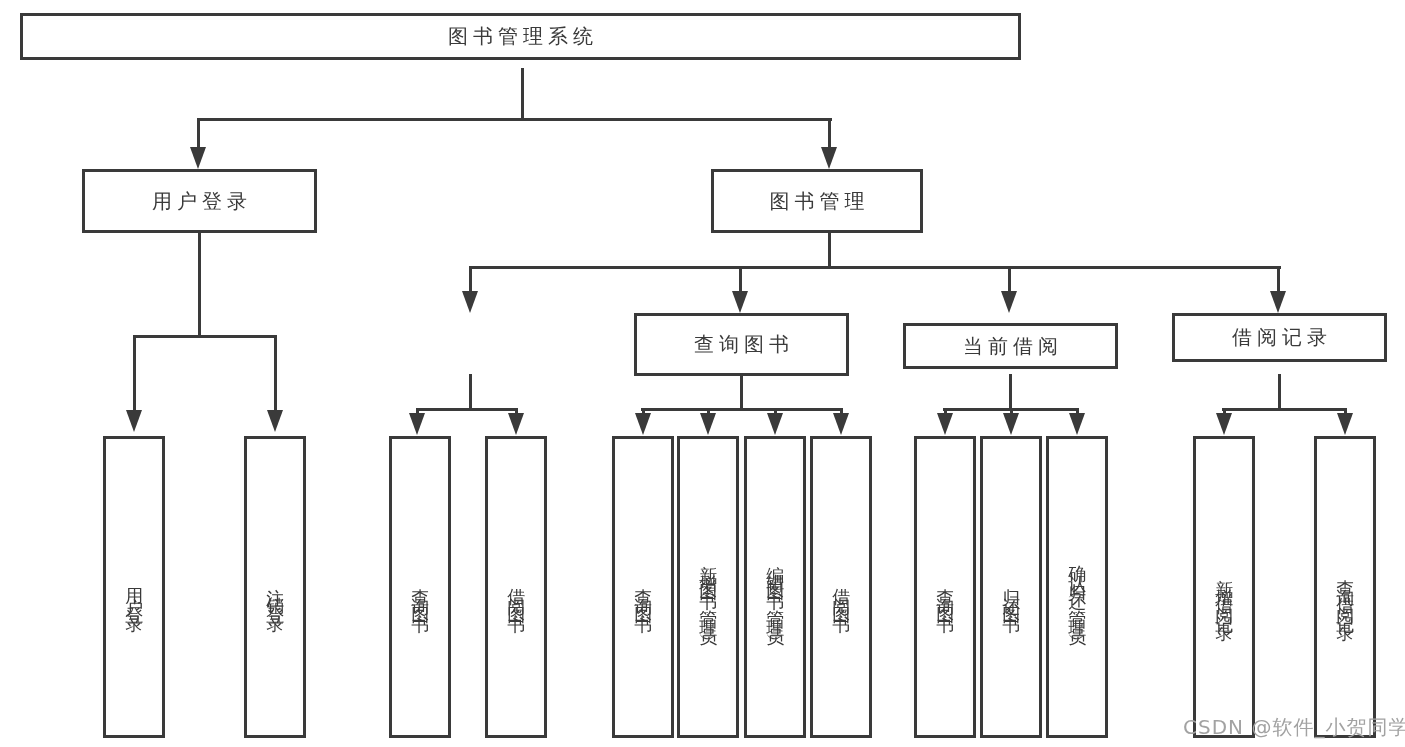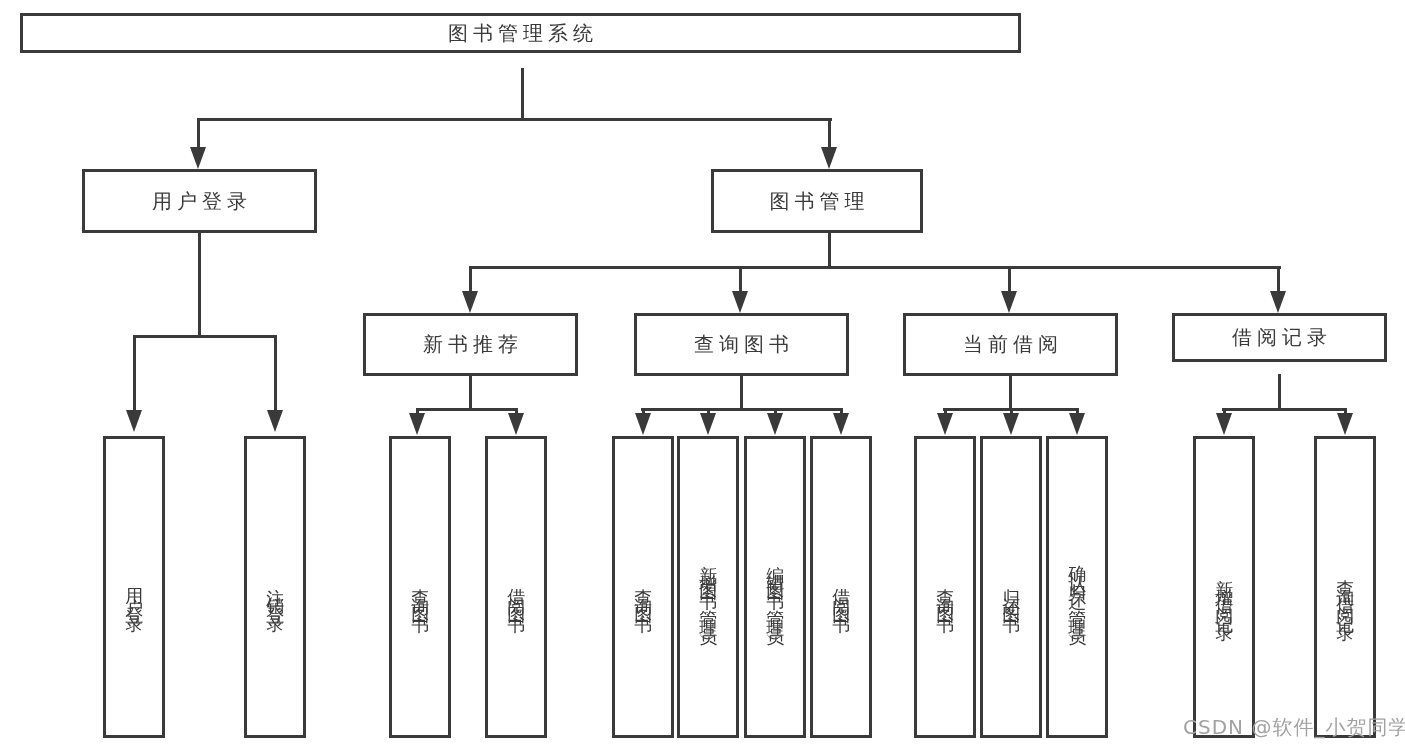--- a/index.html
+++ b/index.html
@@ -18,38 +18,35 @@
   .a{position:absolute;width:0;height:0;border-left:8px solid transparent;
      border-right:8px solid transparent;border-top:22px solid var(--line);}
   .wm{position:absolute;left:1183px;top:714px;font-size:20px;letter-spacing:1px;
       color:var(--wm);z-index:9;white-space:nowrap;}
 </style>
 </head>
 <body>
 
 <div class="stage">
 
-  <div class="box" style="left:20px;top:13px;width:1001px;height:40px">
+  <div class="box" style="left:20px;top:13px;width:1001px;height:47px">
     <span class="hlabel">图书管理系统</span>
   </div>
 
   <div class="box" style="left:82px;top:169px;width:235px;height:64px">
     <span class="hlabel">用户登录</span>
   </div>
   <div class="box" style="left:711px;top:169px;width:212px;height:64px">
     <span class="hlabel">图书管理</span>
   </div>
 
-  <div class="box" style="left:363px;top:313px;width:215px;height:63px">
-    <span class="hlabel">新书推荐</span>
-  </div>
   <div class="box" style="left:634px;top:313px;width:215px;height:63px">
     <span class="hlabel">查询图书</span>
   </div>
-  <div class="box" style="left:903px;top:313px;width:215px;height:63px">
+  <div class="box" style="left:903px;top:323px;width:215px;height:46px">
     <span class="hlabel">当前借阅</span>
   </div>
   <div class="box" style="left:1172px;top:313px;width:215px;height:49px">
     <span class="hlabel">借阅记录</span>
   </div>
 
   <div class="box leaf" style="left:103px">
     <span class="vt">用户登录</span>
   </div>
   <div class="box leaf" style="left:244px">

